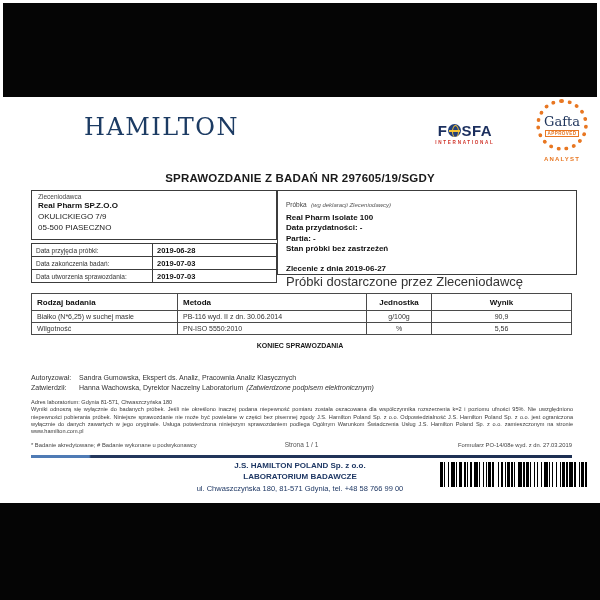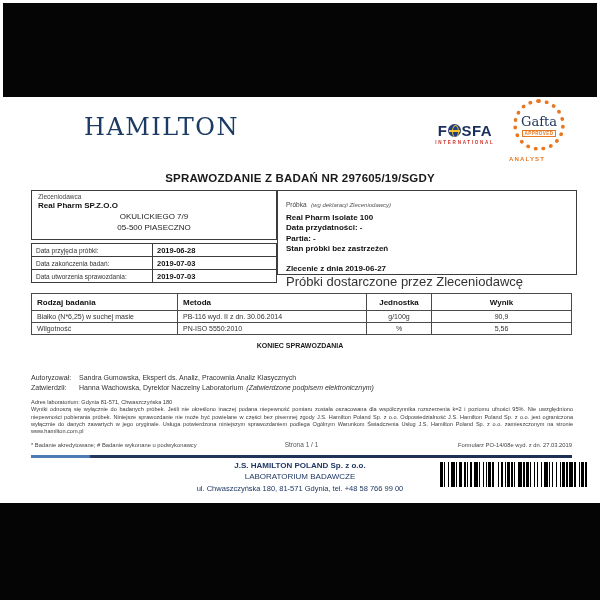--- a/index.html
+++ b/index.html
@@ -18,35 +18,35 @@
   .hamilton { position:absolute; left:84px; top:113px; font-family:"DejaVu Serif", serif;
     font-size:24px; color:#1c3b63; letter-spacing:1.5px; }
 
   .fosfa { position:absolute; left:432px; top:122px; width:66px; text-align:center; }
   .fosfa-word { display:flex; align-items:center; justify-content:center; font-size:15px; font-weight:bold; color:#1b2f5e; letter-spacing:.5px; }
   .fosfa-globe { display:inline-block; width:13px; height:13px; border-radius:50%; background:#22407c; position:relative; margin:0 .5px; overflow:hidden; }
   .fosfa-globe::before { content:""; position:absolute; left:1px; right:1px; top:6px; height:1.5px; background:#f5c335; }
   .fosfa-globe::after { content:""; position:absolute; left:4px; top:1px; width:5px; height:11px; border:1px solid #f5c335; border-radius:50%; }
   .fosfa-sub { margin-top:1px; font-size:4.6px; font-weight:bold; color:#d0342a; letter-spacing:1.7px; }
 
-  .gafta { position:absolute; left:509px; top:99px; width:60px; text-align:left; }
+  .gafta { position:absolute; left:532px; top:99px; width:60px; text-align:center; }
   .gafta-wreath { width:52px; height:52px; margin:0 auto; border:4px dotted #e87722; border-radius:50%;
     display:flex; flex-direction:column; align-items:center; justify-content:center; }
   .gafta-word { font-family:"DejaVu Serif", serif; font-size:13px; color:#20355c; }
   .gafta-approved { font-size:4.6px; font-weight:bold; color:#e87722; border:1px solid #e87722; padding:0 2px; letter-spacing:.4px; margin-top:1px; }
   .gafta-analyst { margin-top:5px; font-size:6px; font-weight:bold; color:#e87722; letter-spacing:1.2px; }
 
   .report-title { position:absolute; left:0; top:172px; width:100%; text-align:center;
     font-size:11.5px; font-weight:bold; color:#1a1a1a; letter-spacing:.2px; }
 
   
   .client-box { position:absolute; left:31px; top:190px; width:246px; height:50px; border:1.5px solid #3c3c3c; padding:2px 6px; }
   .client-label { font-size:6.5px; color:#444; }
   .client-name { font-size:8px; font-weight:bold; color:#111; margin-top:1px; }
-  .client-line { font-size:8px; color:#222; margin-top:2px;text-align:center; }
+  .client-line { font-size:8px; color:#222; margin-top:2px; }
 
   
   .dates-table { position:absolute; left:31px; top:243px; width:246px; border-collapse:collapse; }
   .dates-table td { border:1.2px solid #3c3c3c; padding:1.5px 4px; }
   .dates-table td.lbl { font-size:6.5px; color:#333; width:121px; }
   .dates-table td.val { font-size:7.5px; font-weight:bold; color:#111; }
 
   
   .sample-box { position:absolute; left:277px; top:190px; width:300px; height:84.5px; border:1.5px solid #3c3c3c; padding:2px 8px; }
   .sample-label { font-size:6.5px; color:#444; }
@@ -75,21 +75,21 @@
   .footnotes { position:absolute; left:31px; top:441px; width:541px; display:flex; align-items:baseline; }
   .fn-left { flex:1.2; font-size:5.8px; color:#444; }
   .fn-center { flex:1; text-align:center; font-size:6.5px; color:#555; }
   .fn-right { flex:1.2; text-align:right; font-size:5.8px; color:#444; }
 
   .footer-rule { position:absolute; left:31px; top:455px; width:541px; height:3px;
     background:linear-gradient(to right,#4f7bb5 0px,#4f7bb5 58px,#23375d 60px,#1d2f52 100%); }
 
   .footer-block { position:absolute; left:0; top:461px; width:100%; text-align:center; color:#1f3864; }
   .footer-company { font-size:8px; font-weight:bold; }
-  .footer-lab { font-size:8px; font-weight:normal; margin-top:2px; }
+  .footer-lab { font-size:8px; font-weight:bold; margin-top:2px; }
   .footer-address { font-size:7.5px; margin-top:2.5px; }
 
   .barcode { position:absolute; left:440px; top:462px; width:150px; height:25px; display:flex; overflow:hidden; background:#fff; }
   .barcode .bar { height:100%; flex:none; }
 </style>
 </head>
 <body>
 
 <div class="page">
 

